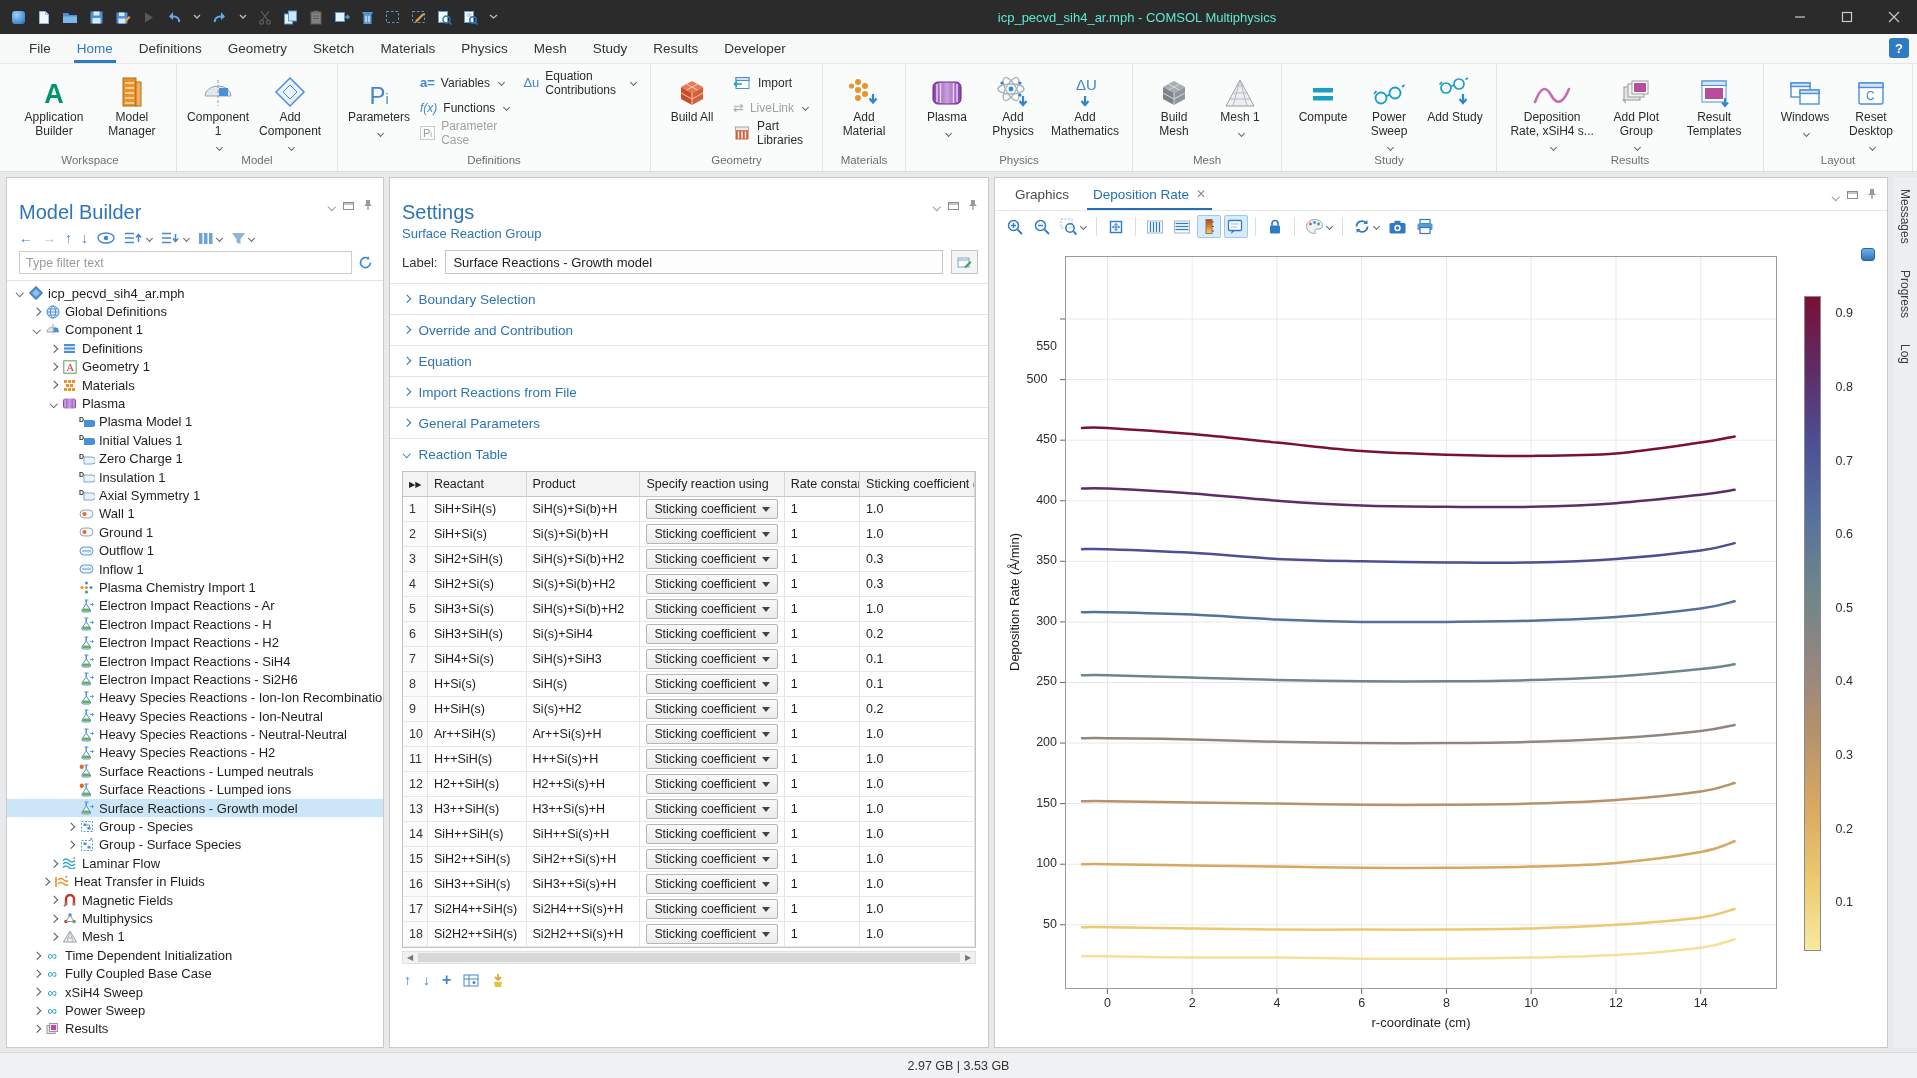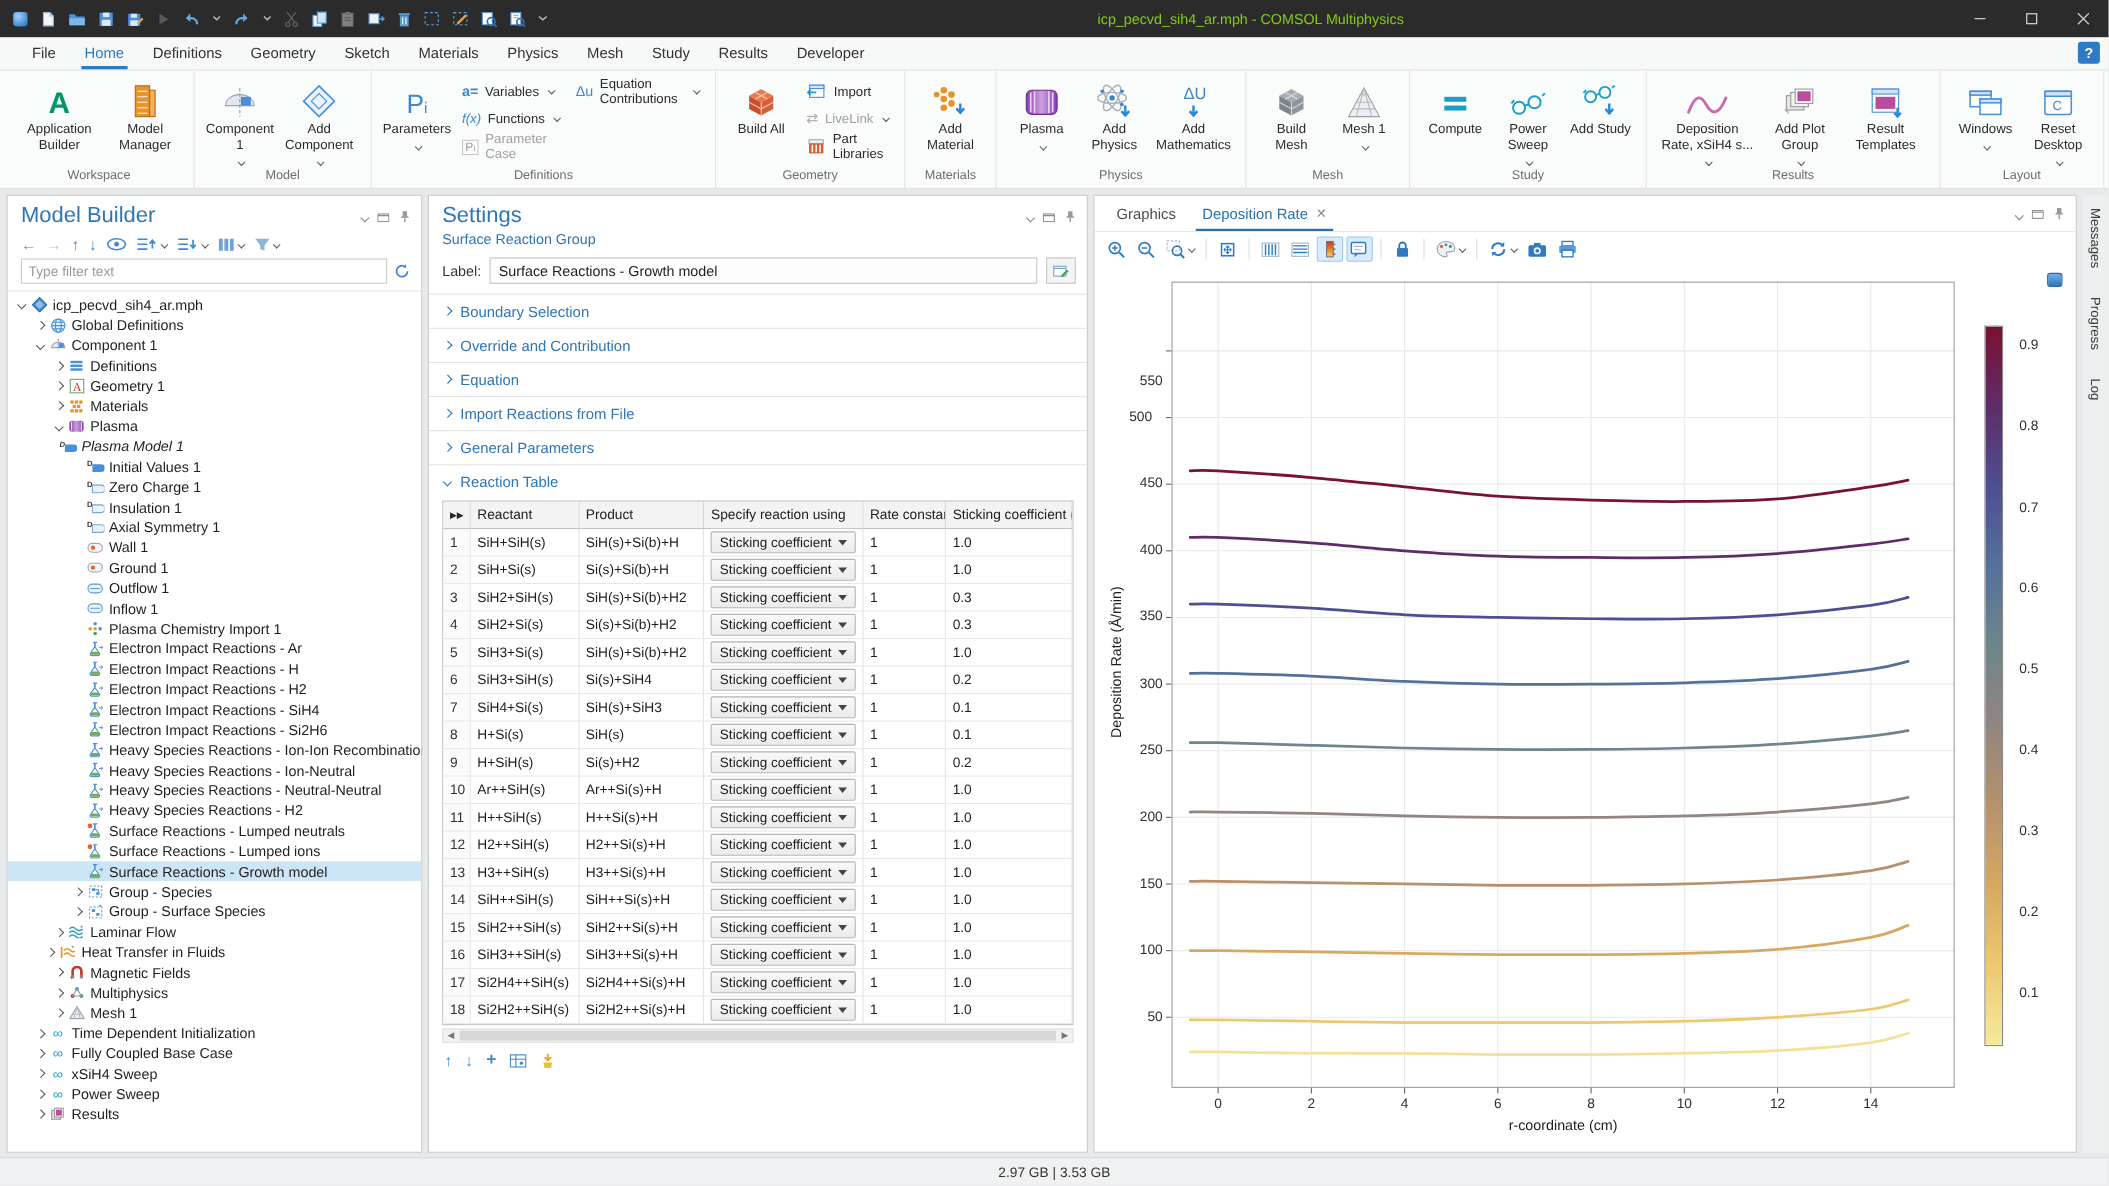--- a/index.html
+++ b/index.html
@@ -6,21 +6,21 @@
   body{width:1917px;height:1078px;overflow:hidden;font-family:"Liberation Sans","DejaVu Sans",sans-serif;
        background:#e7e9ea;display:flex;flex-direction:column;-webkit-font-smoothing:antialiased;}
   *{box-sizing:border-box;}
   svg{display:block;}
   
   .titlebar{height:34px;background:#2b2b2b;display:flex;align-items:center;flex:none;}
   .qat{display:flex;align-items:center;gap:11px;padding-left:12px;}
   .qat .ti{display:flex;align-items:center;}
   .ti.dis{opacity:.45;}
   .tb-logo{width:13px;height:13px;border-radius:3px;background:radial-gradient(circle at 35% 30%,#9fd1ff,#1f6fb8);display:inline-block;}
-  .win-title{flex:1;text-align:center;font-size:13px;color:#84cc16;white-space:nowrap;overflow:hidden;}
+  .win-title{flex:1;text-align:center;font-size:13px;color:#5eead4;white-space:nowrap;overflow:hidden;}
   .wincontrols{display:flex;flex:none;}
   .winbtn{width:47px;height:34px;display:flex;align-items:center;justify-content:center;color:#c9c9c9;}
   
   .menubar{height:30px;background:#f7f8f8;display:flex;align-items:stretch;padding-left:16px;gap:0;
            border-bottom:1px solid #e6e6e6;position:relative;flex:none;}
   .menu-item{display:flex;align-items:center;padding:0 13px;font-size:13.5px;color:#333;position:relative;}
   .menu-item.active{color:#2f7ac5;}
   .menu-item.active::after{content:"";position:absolute;left:10px;right:10px;bottom:0;height:3px;background:#2f7ac5;}
   .help-btn{position:absolute;right:8px;top:4px;width:20px;height:20px;background:#2f7ac5;color:#fff;border-radius:3px;
             display:flex;align-items:center;justify-content:center;font-size:13px;font-weight:bold;}
@@ -34,21 +34,21 @@
   .rbig .ric{height:36px;display:flex;align-items:flex-end;justify-content:center;}
   .rcol{display:flex;flex-direction:column;margin:2px 2px 0 4px;}
   .rsmall{display:flex;align-items:center;gap:6px;height:25px;font-size:12px;color:#2b2b2b;padding:0 4px;border-radius:3px;}
   .rsmall.dis,.rbig.dis{color:#a0a0a0;}
   .cv{display:inline-block;width:5px;height:5px;border-right:1.3px solid #666;border-bottom:1.3px solid #666;
       transform:rotate(45deg);margin-left:3px;vertical-align:2px;flex:none;}
   
   .workspace{flex:1;display:flex;gap:5px;padding:5px 0 4px 6px;min-height:0;background:#e7e9ea;}
   .panel{background:#fff;border:1px solid #c9c9c9;display:flex;flex-direction:column;min-height:0;}
   .phead{display:flex;align-items:center;padding:7px 10px 0 12px;flex:none;}
-  .ptitle{font-size:20px;color:#2e75b6;flex:1;white-space:nowrap;}
+  .ptitle{font-size:20px;color:#2e75b6;flex:1;white-space:nowrap;margin-top:16px;}
   .phead-icons{display:flex;gap:9px;color:#8b8b8b;align-items:center;}
   
   .mb{width:378px;flex:none;}
   .mb-toolbar{display:flex;align-items:center;gap:9px;padding:6px 10px 5px 12px;flex:none;}
   .filter-row{display:flex;align-items:center;gap:6px;padding:0 10px 6px 12px;flex:none;}
   .filter-input{flex:1;height:23px;border:1px solid #cdcdcd;background:#fff;font-size:12.5px;padding:0 6px;color:#333;}
   .filter-input::placeholder{color:#9a9a9a;}
   .tree{flex:1;overflow:hidden;border-top:1px solid #e3e3e3;padding-top:3px;font-size:13px;}
   .trow{display:flex;align-items:center;height:18.4px;white-space:nowrap;}
   .trow.sel{background:#cde6f7;}
@@ -811,21 +811,21 @@
               </defs>
               <rect x="1" y="1.5" width="13" height="10" rx="2.5" fill="url(#pgs)"></rect>
               <g stroke="#e9d5f4">
                 <line x1="3" y1="2.5" x2="3" y2="10.5"></line>
                 <line x1="12" y1="2.5" x2="12" y2="10.5"></line>
               </g>
             </svg>
           </span>
           <span class="tlabel">Plasma</span>
         </div>
-        <div class="trow" style="padding-left: 32px; font-style: italic;">
+        <div class="trow" style="padding-left: 57px;">
           <span class="texp"></span>
           <span class="tico">
             <svg width="16" height="12" viewBox="0 0 16 12">
               <text x="0" y="6" font-size="7" fill="#333" font-weight="bold" font-family="Liberation Sans">D</text>
               <path d="M5 4h8a3 3 0 0 1 0 7H5z" fill="#4a90d9"></path>
             </svg>
           </span>
           <span class="tlabel">Plasma Model 1</span>
         </div>
         <div class="trow" style="padding-left: 57px;">

